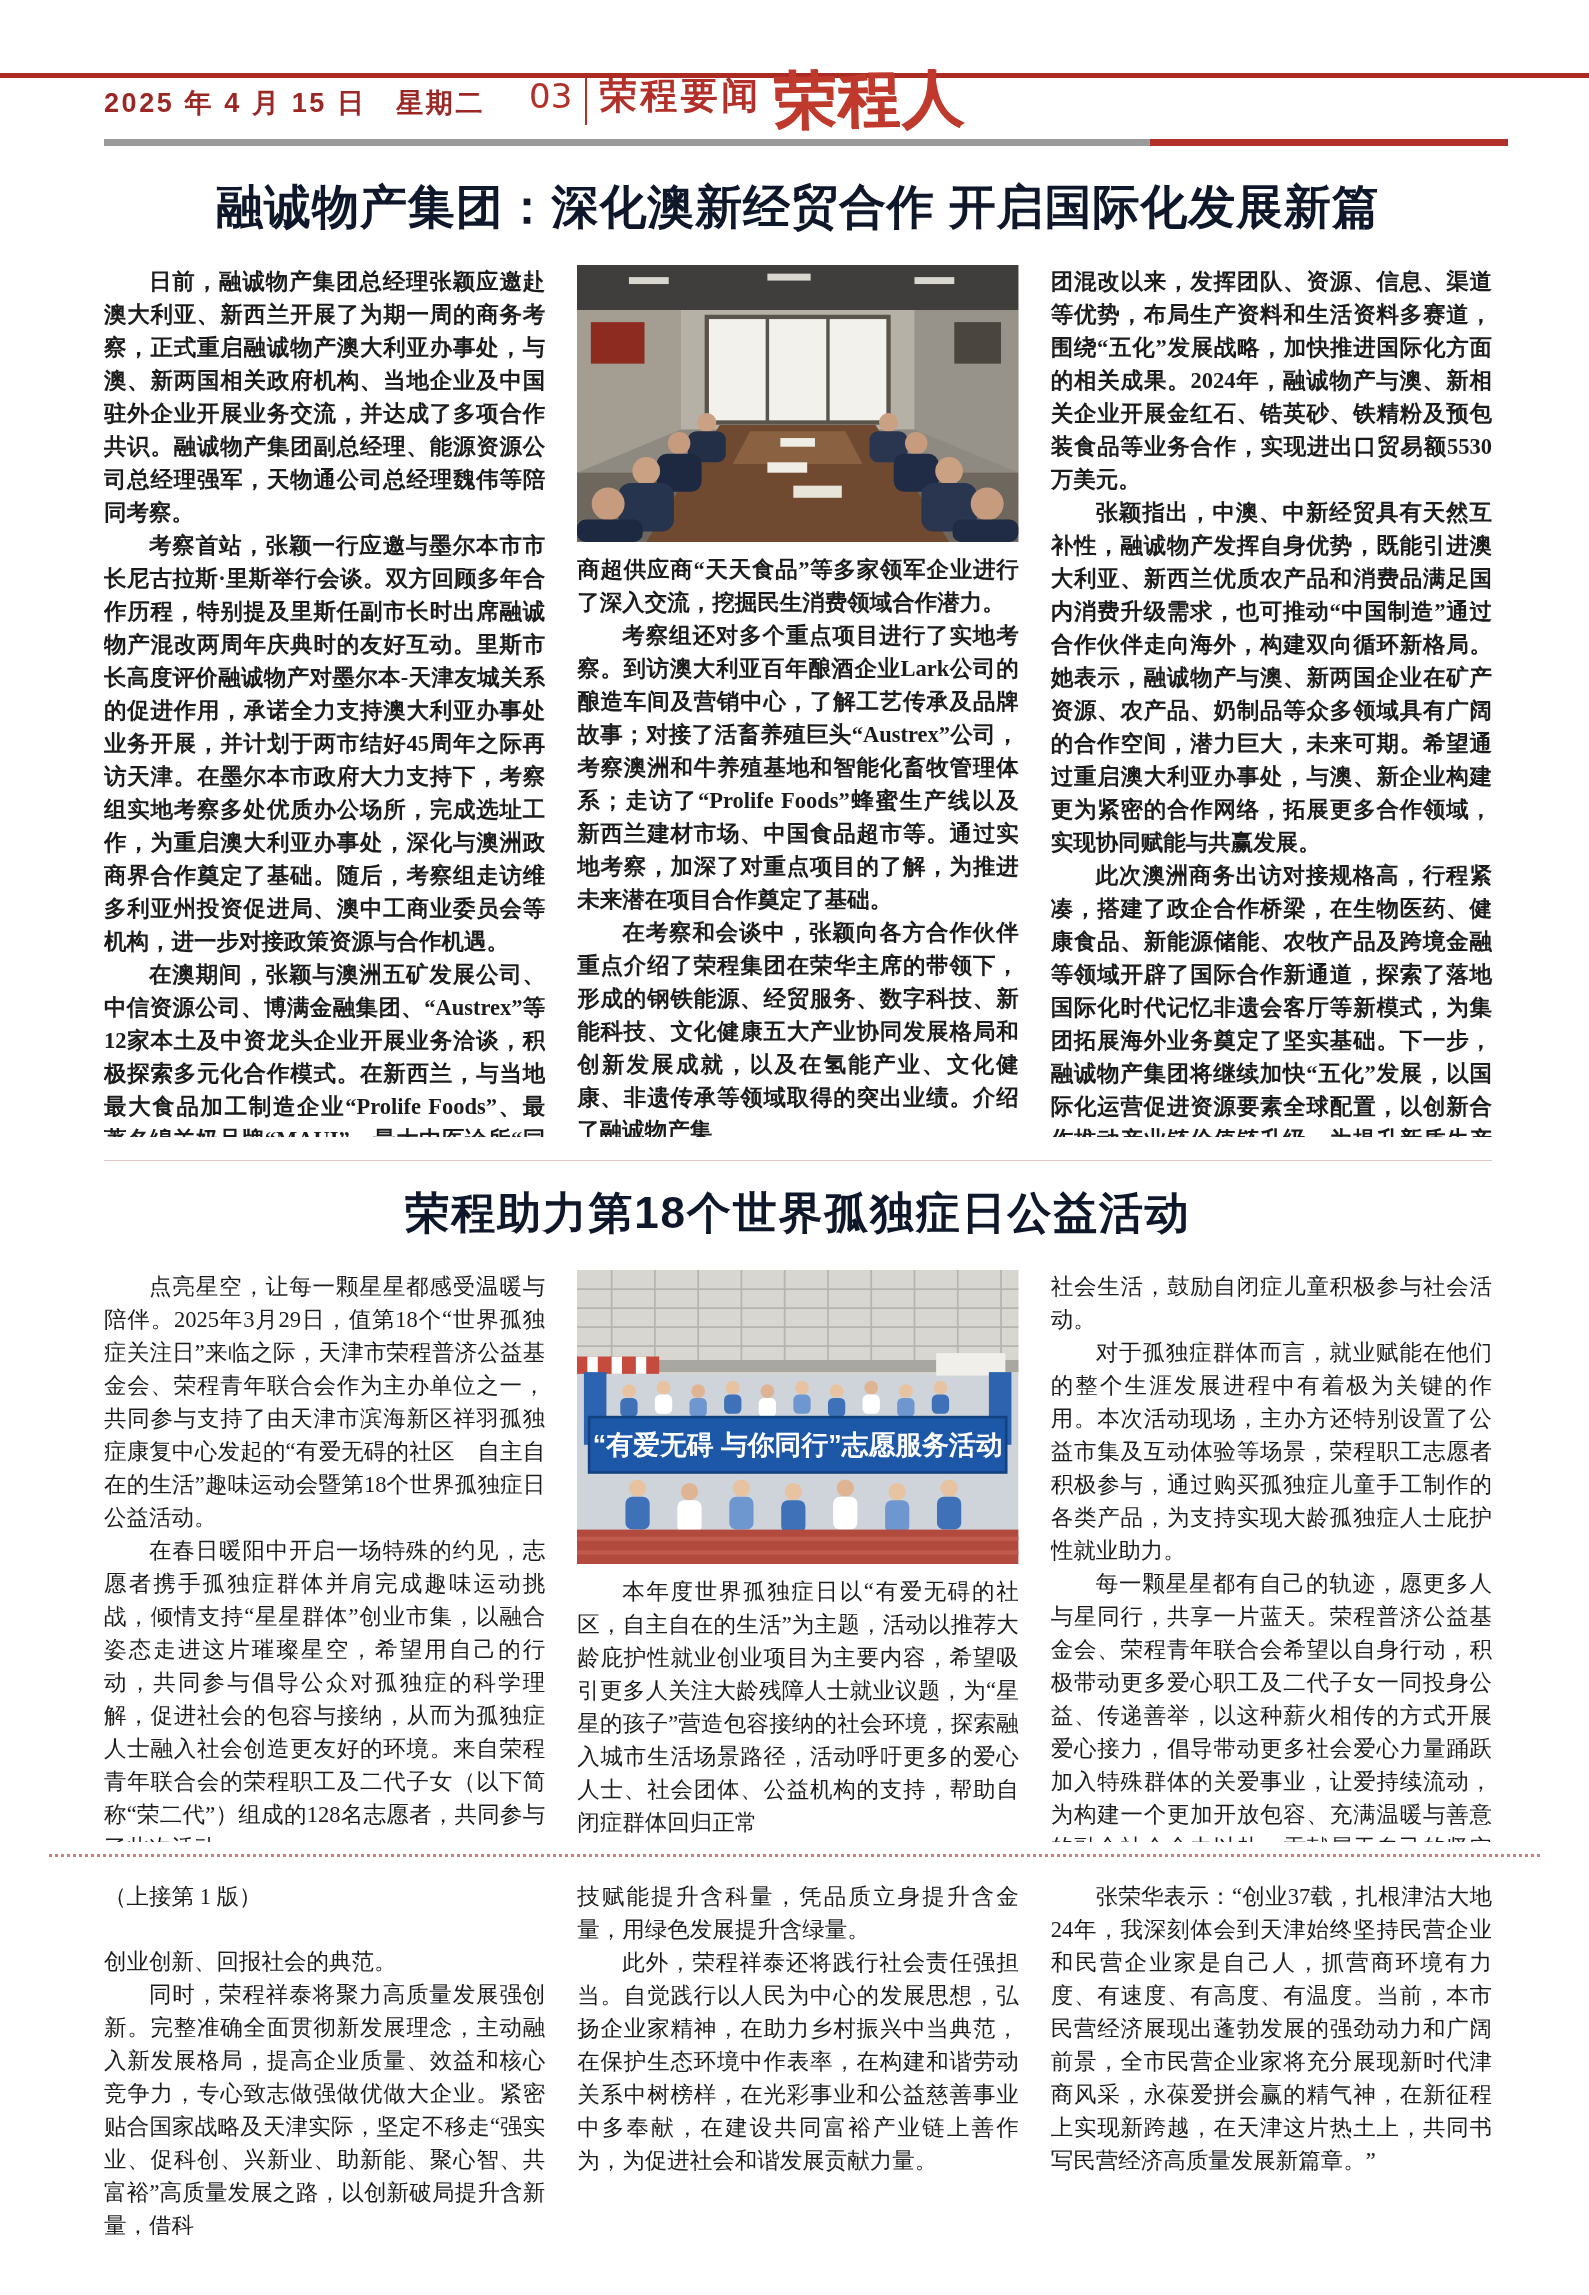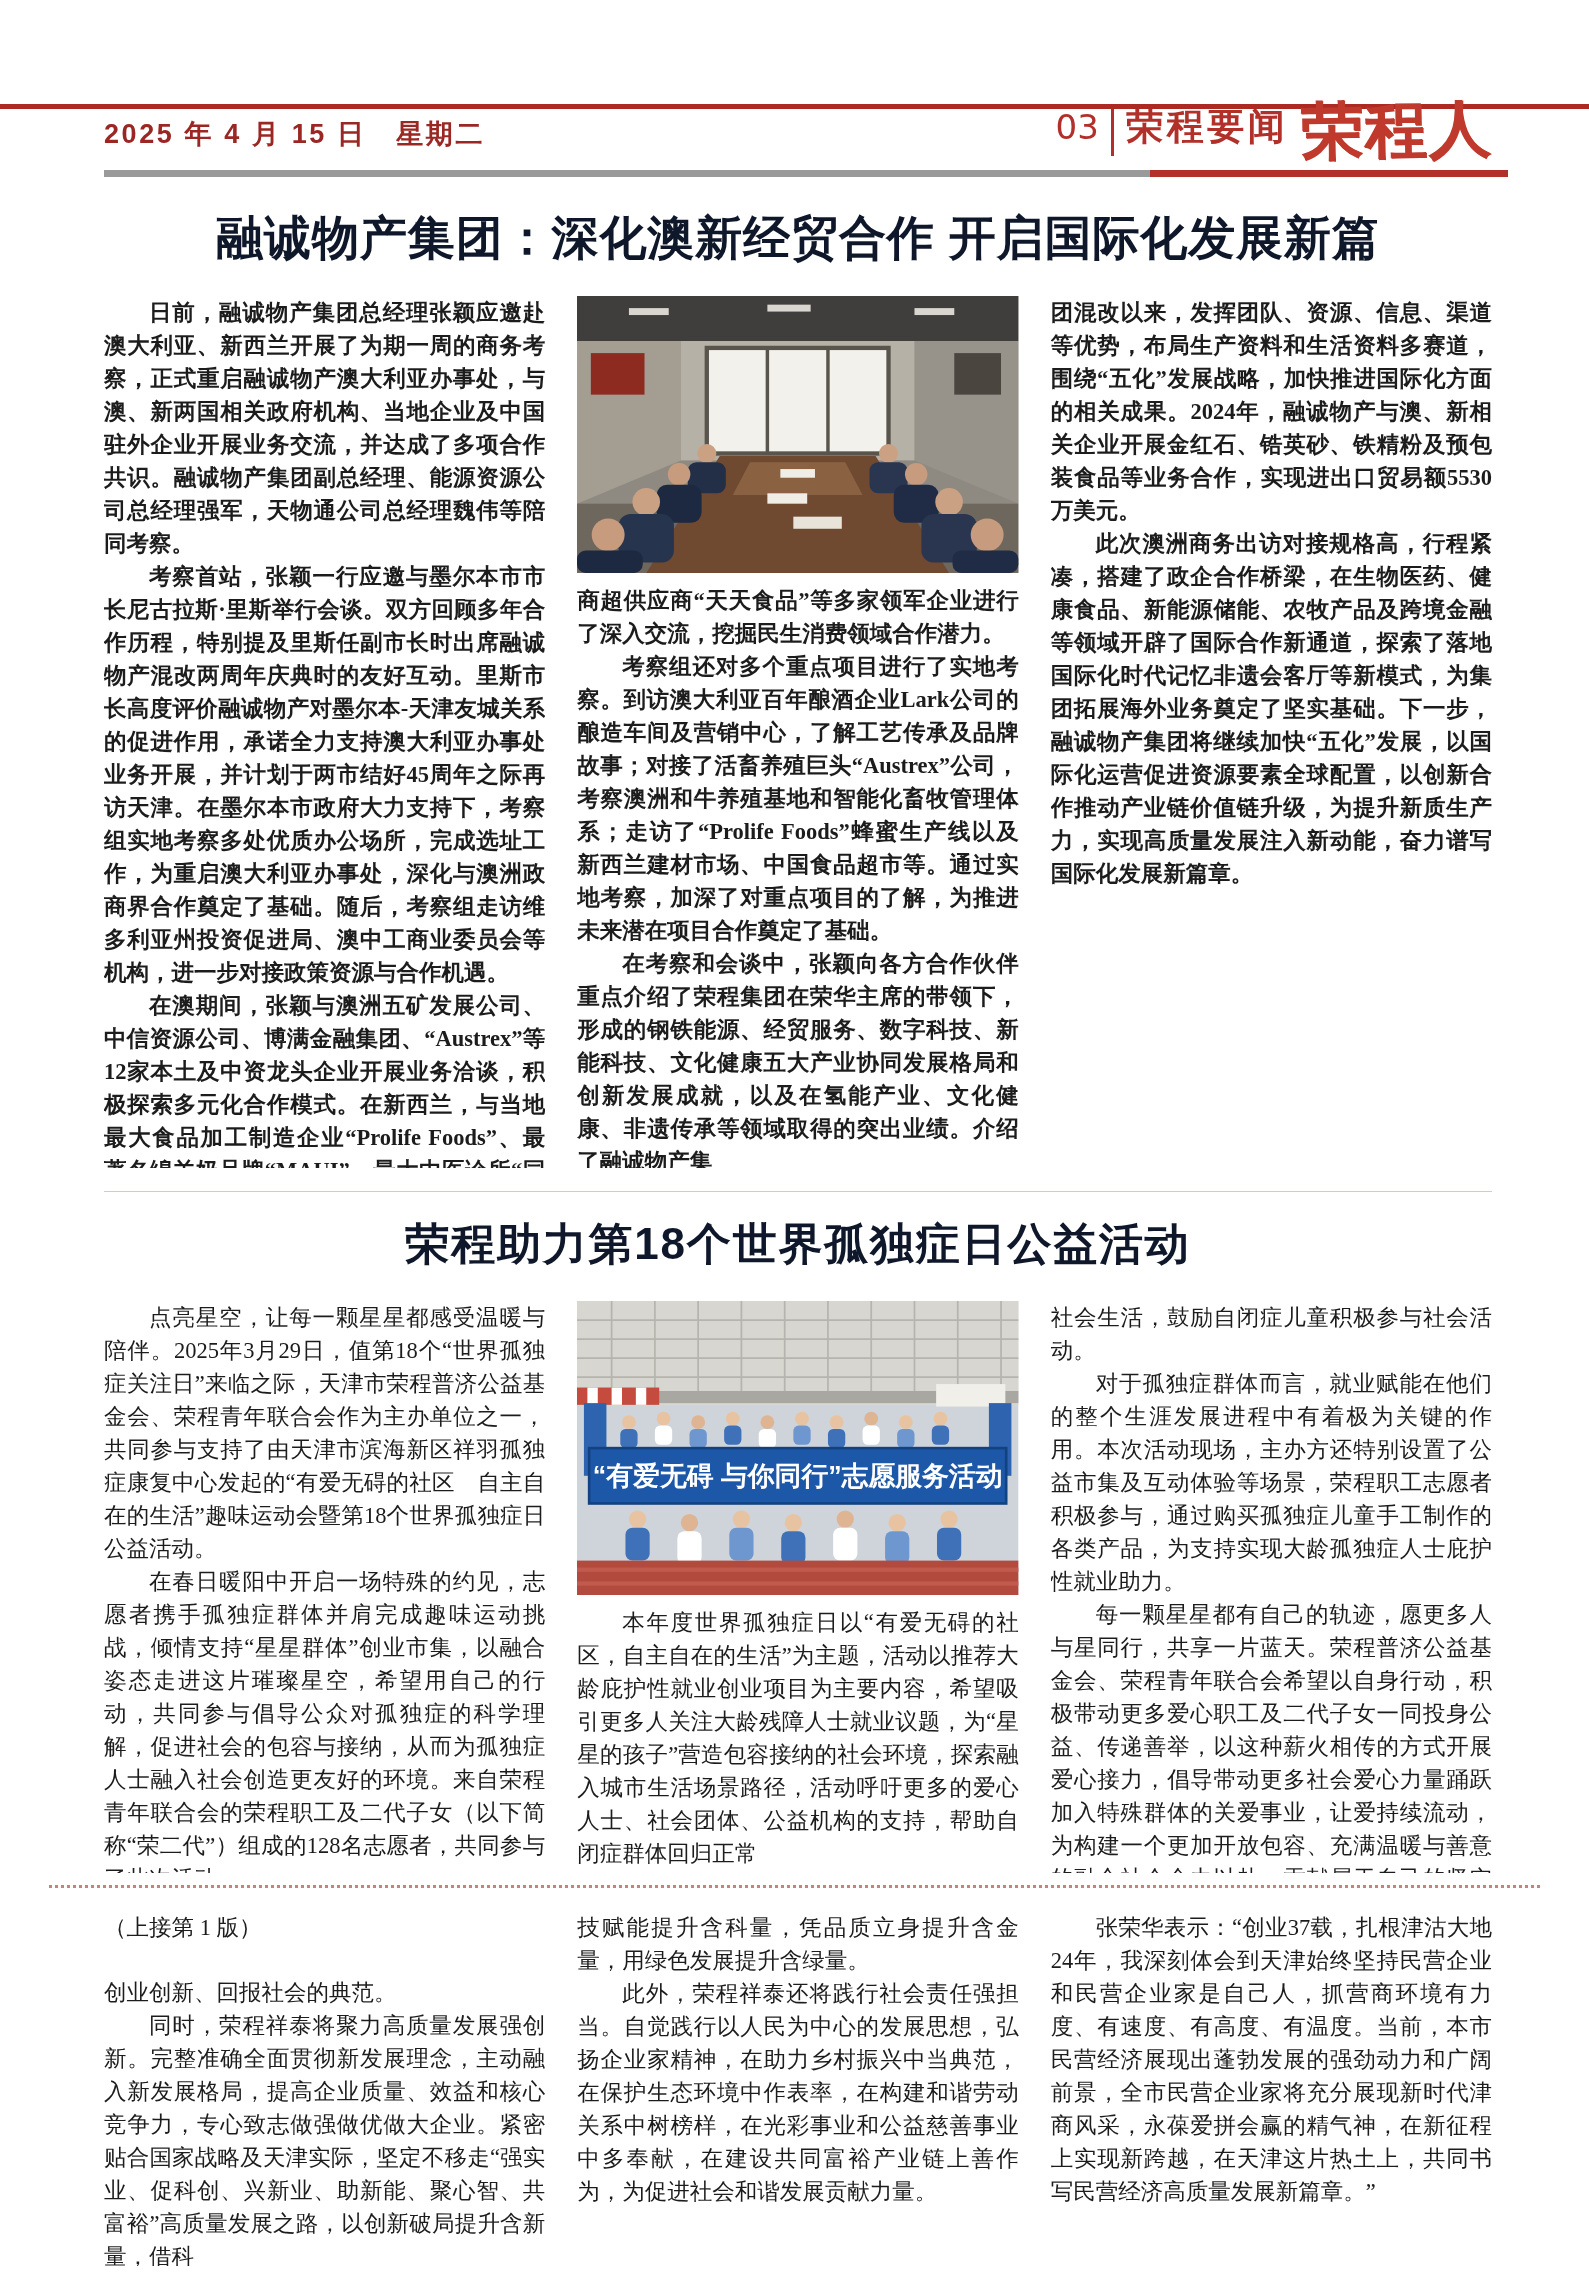--- a/index.html
+++ b/index.html
@@ -1,20 +1,20 @@
 <!DOCTYPE html>
 <html style="font-size:14px"><head>
 <meta charset="utf-8">
 <style>
   html,body{margin:0;padding:0;background:#ffffff;}
   body{width:1589px;height:2295px;font-family:"Liberation Serif","DejaVu Serif",serif;color:#1c1c1c;position:relative;overflow:hidden;}
   .page{position:relative;width:1589px;height:2295px;}
   .top-border{position:absolute;top:5.3px;left:0;width:1589px;height:4.4px;background:#ac2a22;}
 
-  .header{margin:99px 97px 0 104px;display:flex;align-items:flex-end;justify-content:space-between;}
+  .header{margin:68px 97px 0 104px;display:flex;align-items:flex-end;gap:44px;}
   .date{font-family:"Liberation Sans","DejaVu Sans",sans-serif;font-weight:bold;font-size:27px;color:#9a2723;letter-spacing:2.6px;padding-bottom:8.8px;}
   .header-right{display:flex;align-items:center;gap:12.4px;}
   .page-num{font-family:"DejaVu Sans","Liberation Sans",sans-serif;font-size:34px;color:#b2302a;padding-bottom:5.3px;}
   .vert-div{width:2.6px;height:51px;background:#b2302a;}
   .section-name{font-family:"Liberation Sans","DejaVu Sans",sans-serif;font-weight:bold;font-size:37px;color:#b2302a;letter-spacing:3.5px;padding-bottom:5.3px;}
   .masthead{font-family:"DejaVu Serif","Liberation Serif",serif;font-weight:900;font-size:62px;color:#bf3a2c;letter-spacing:1.8px;line-height:1;transform:rotate(-1deg);text-shadow:0.9px 0.9px 0 #bf3a2c;}
 
   .header-rule{margin:8.8px 97px 0 104px;height:7px;position:relative;}
   .rule-gray{position:absolute;left:0;top:0;height:7px;width:1046px;background:#9a9a9a;}
   .rule-red{position:absolute;left:1046px;top:0;height:7px;width:358px;background:#b2302a;}
@@ -105,20 +105,21 @@
             <rect x="434" y="294" width="76" height="26" rx="10" fill="#202c45"></rect>
         </svg>
         <div>
             <p class="para">商超供应商“天天食品”等多家领军企业进行了深入交流，挖掘民生消费领域合作潜力。</p>
             <p class="para ind">考察组还对多个重点项目进行了实地考察。到访澳大利亚百年酿酒企业Lark公司的酿造车间及营销中心，了解工艺传承及品牌故事；对接了活畜养殖巨头“Austrex”公司，考察澳洲和牛养殖基地和智能化畜牧管理体系；走访了“Prolife Foods”蜂蜜生产线以及新西兰建材市场、中国食品超市等。通过实地考察，加深了对重点项目的了解，为推进未来潜在项目合作奠定了基础。</p>
             <p class="para ind">在考察和会谈中，张颖向各方合作伙伴重点介绍了荣程集团在荣华主席的带领下，形成的钢铁能源、经贸服务、数字科技、新能科技、文化健康五大产业协同发展格局和创新发展成就，以及在氢能产业、文化健康、非遗传承等领域取得的突出业绩。介绍了融诚物产集</p>
           </div>
       </div>
       <div class="col">
           <p class="para">团混改以来，发挥团队、资源、信息、渠道等优势，布局生产资料和生活资料多赛道，围绕“五化”发展战略，加快推进国际化方面的相关成果。2024年，融诚物产与澳、新相关企业开展金红石、锆英砂、铁精粉及预包装食品等业务合作，实现进出口贸易额5530万美元。</p>
+          <p class="para ind">张颖指出，中澳、中新经贸具有天然互补性，融诚物产发挥自身优势，既能引进澳大利亚、新西兰优质农产品和消费品满足国内消费升级需求，也可推动“中国制造”通过合作伙伴走向海外，构建双向循环新格局。她表示，融诚物产与澳、新两国企业在矿产资源、农产品、奶制品等众多领域具有广阔的合作空间，潜力巨大，未来可期。希望通过重启澳大利亚办事处，与澳、新企业构建更为紧密的合作网络，拓展更多合作领域，实现协同赋能与共赢发展。</p>
           <p class="para ind">此次澳洲商务出访对接规格高，行程紧凑，搭建了政企合作桥梁，在生物医药、健康食品、新能源储能、农牧产品及跨境金融等领域开辟了国际合作新通道，探索了落地国际化时代记忆非遗会客厅等新模式，为集团拓展海外业务奠定了坚实基础。下一步，融诚物产集团将继续加快“五化”发展，以国际化运营促进资源要素全球配置，以创新合作推动产业链价值链升级，为提升新质生产力，实现高质量发展注入新动能，奋力谱写国际化发展新篇章。</p>
         </div>
     </div>
   </section>
 
   <div class="art-sep"></div>
 
   <section>
     <h1 class="art-title title2">荣程助力第18个世界孤独症日公益活动</h1>
     <div class="cols a2">

